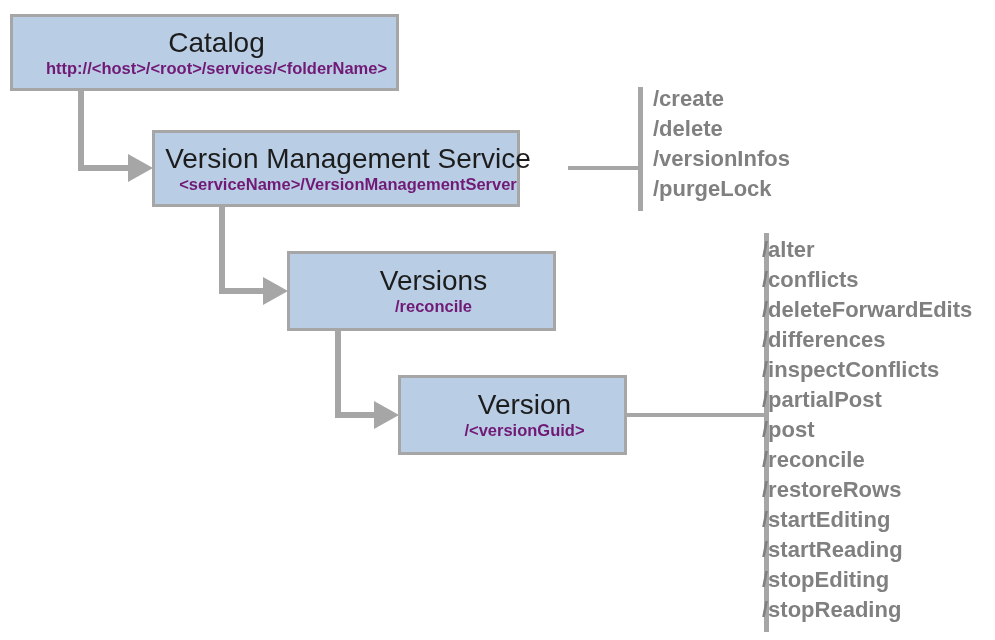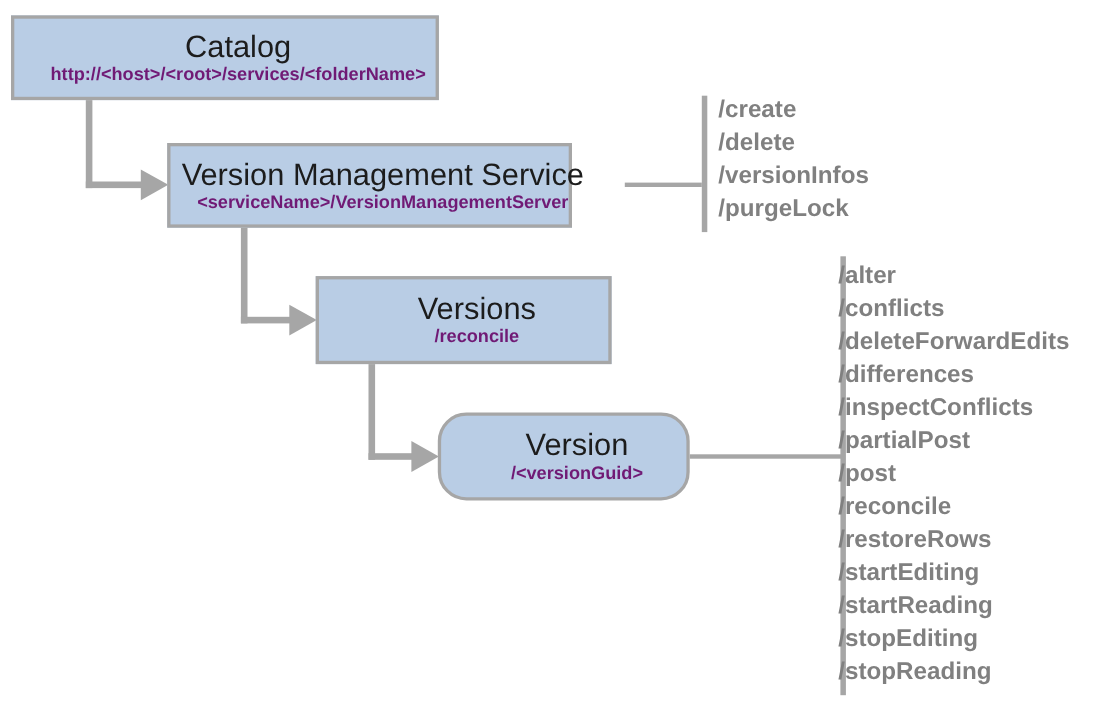--- a/index.html
+++ b/index.html
@@ -94,21 +94,21 @@
 
   <div class="node" style="left:287px; top:251px; width:269px; height:80px;align-items:center;">
     <div class="node-title">Versions</div>
     <div class="node-subtitle">/reconcile</div>
   </div>
 
   <div class="line" style="left:335px; top:331px; width:6px; height:87px;"></div>
   <div class="line" style="left:335px; top:412px; width:40px; height:6px;"></div>
   <div class="arrow-right" style="left:374px; top:401px;"></div>
 
-  <div class="node" style="left:398px; top:375px; width:229px; height:80px;border-radius:26px;">
+  <div class="node" style="left:398px; top:375px; width:229px; height:80px;">
     <div class="node-title">Version</div>
     <div class="node-subtitle">/&lt;versionGuid&gt;</div>
   </div>
 
   <div class="line" style="left:627px; top:413px; width:138px; height:4px;"></div>
   <div class="line" style="left:764px; top:233px; width:5px; height:399px;"></div>
 
   <ul class="ops" style="left:762px; top:235px;">
     <li>/alter</li>
     <li>/conflicts</li>

